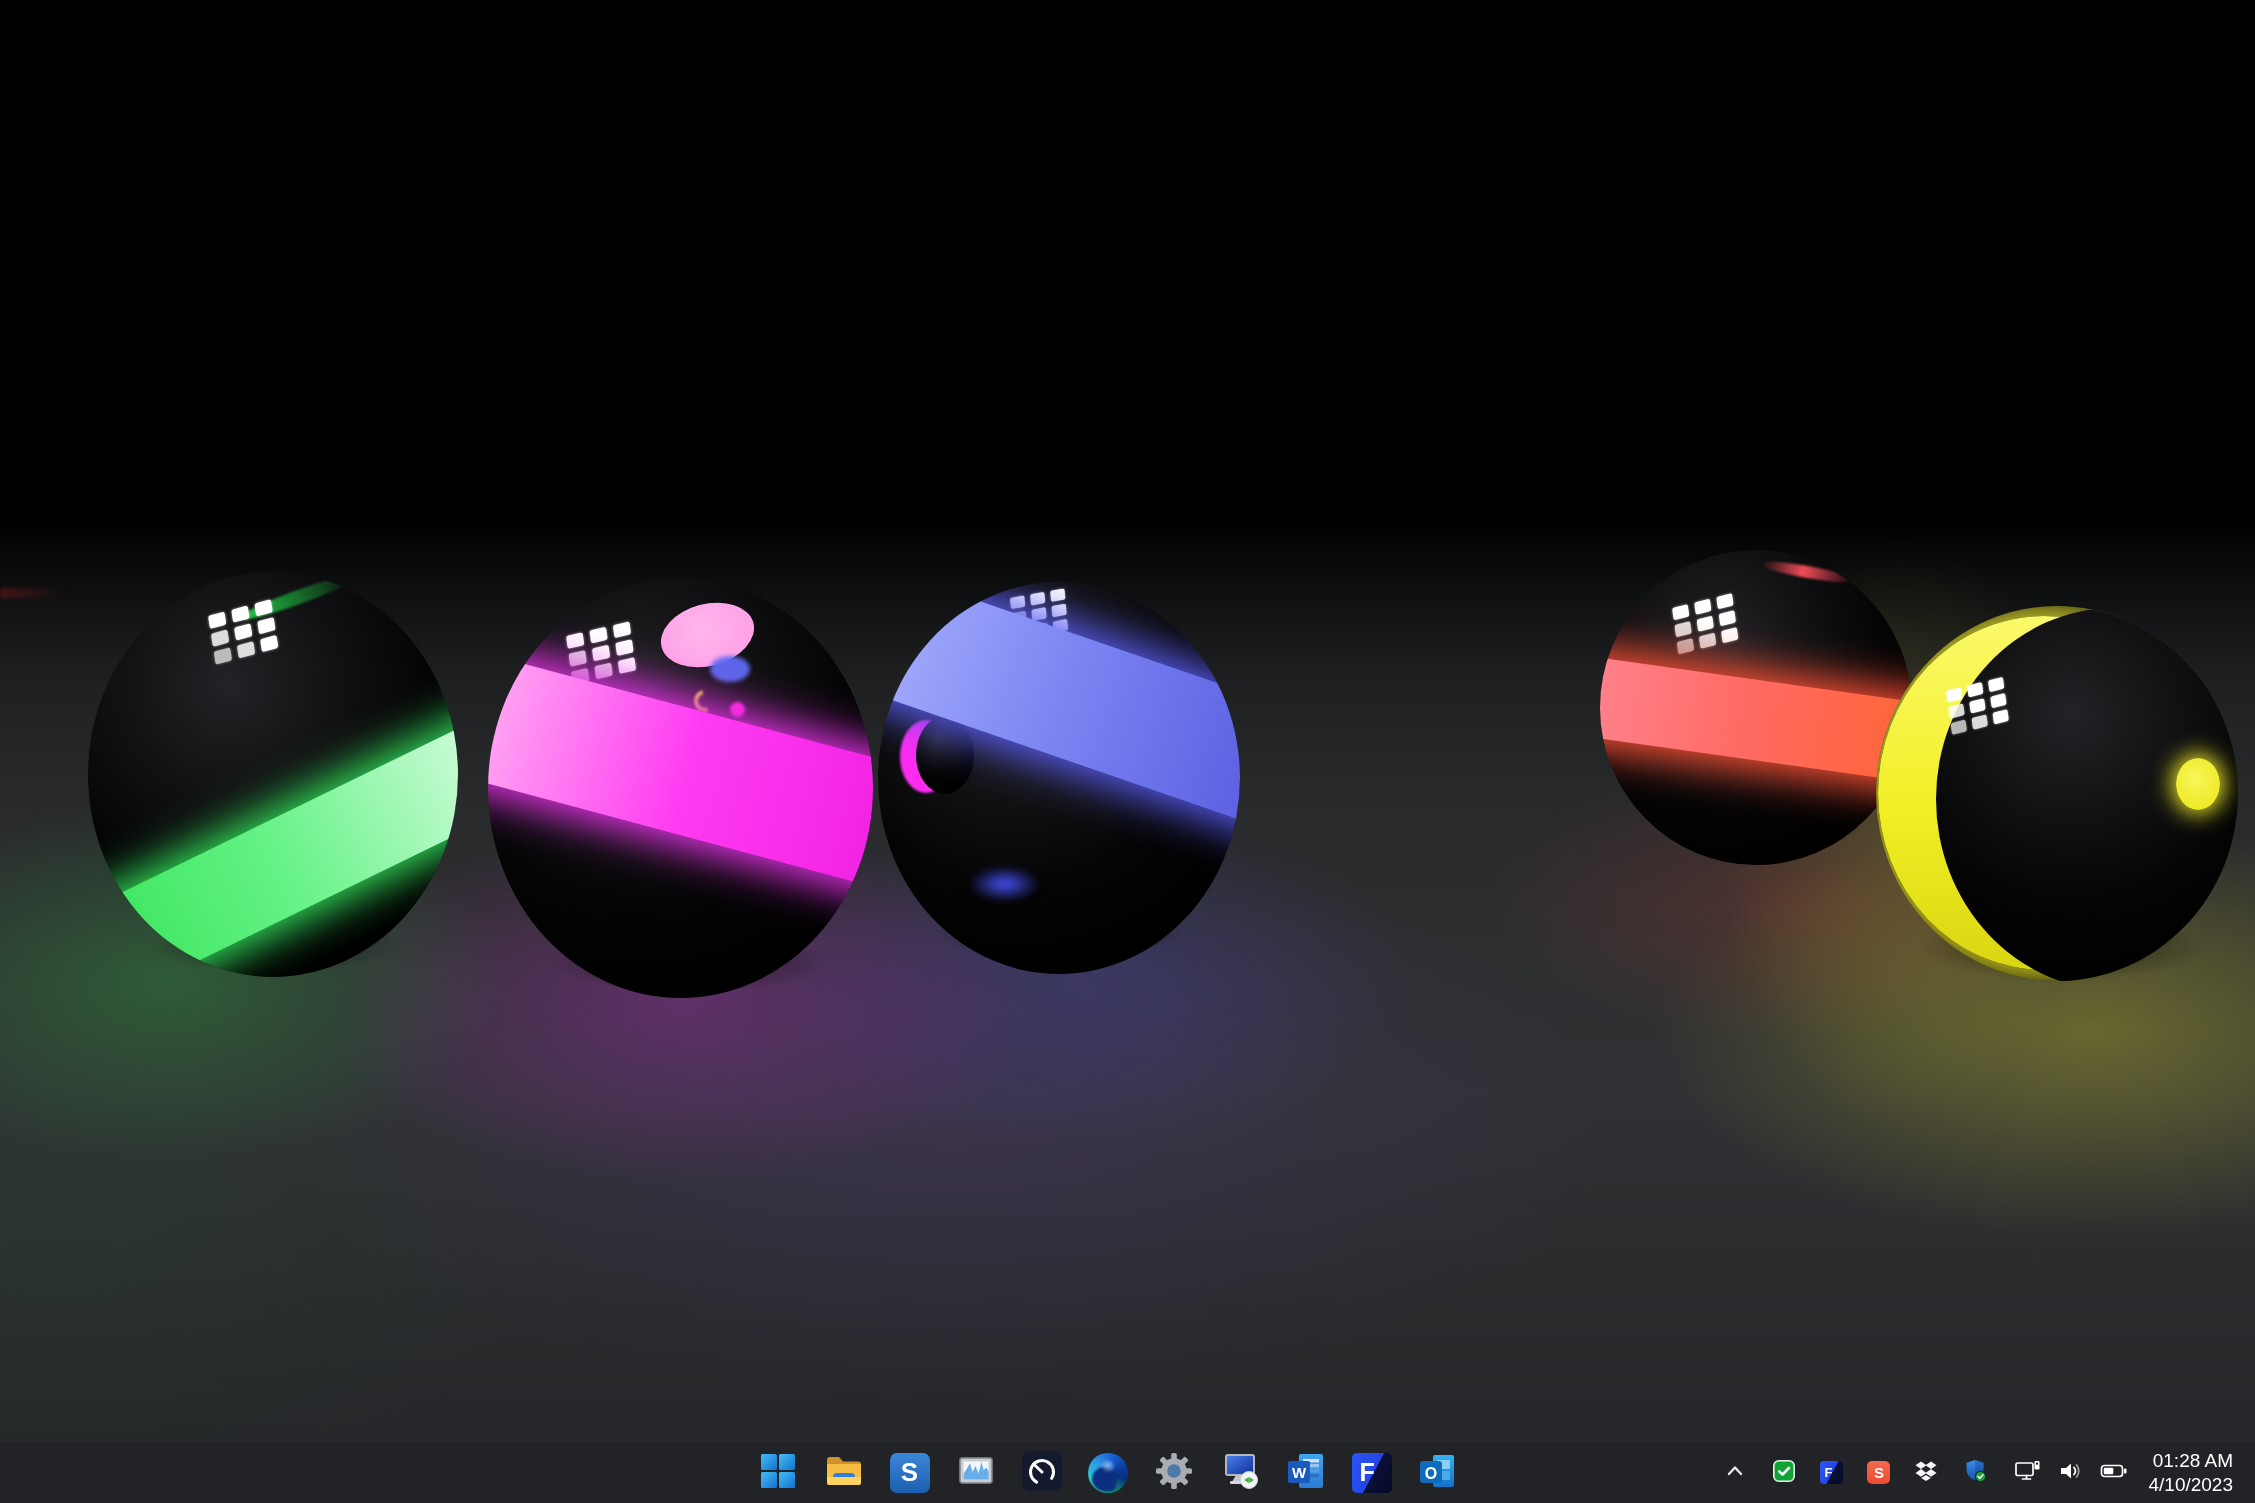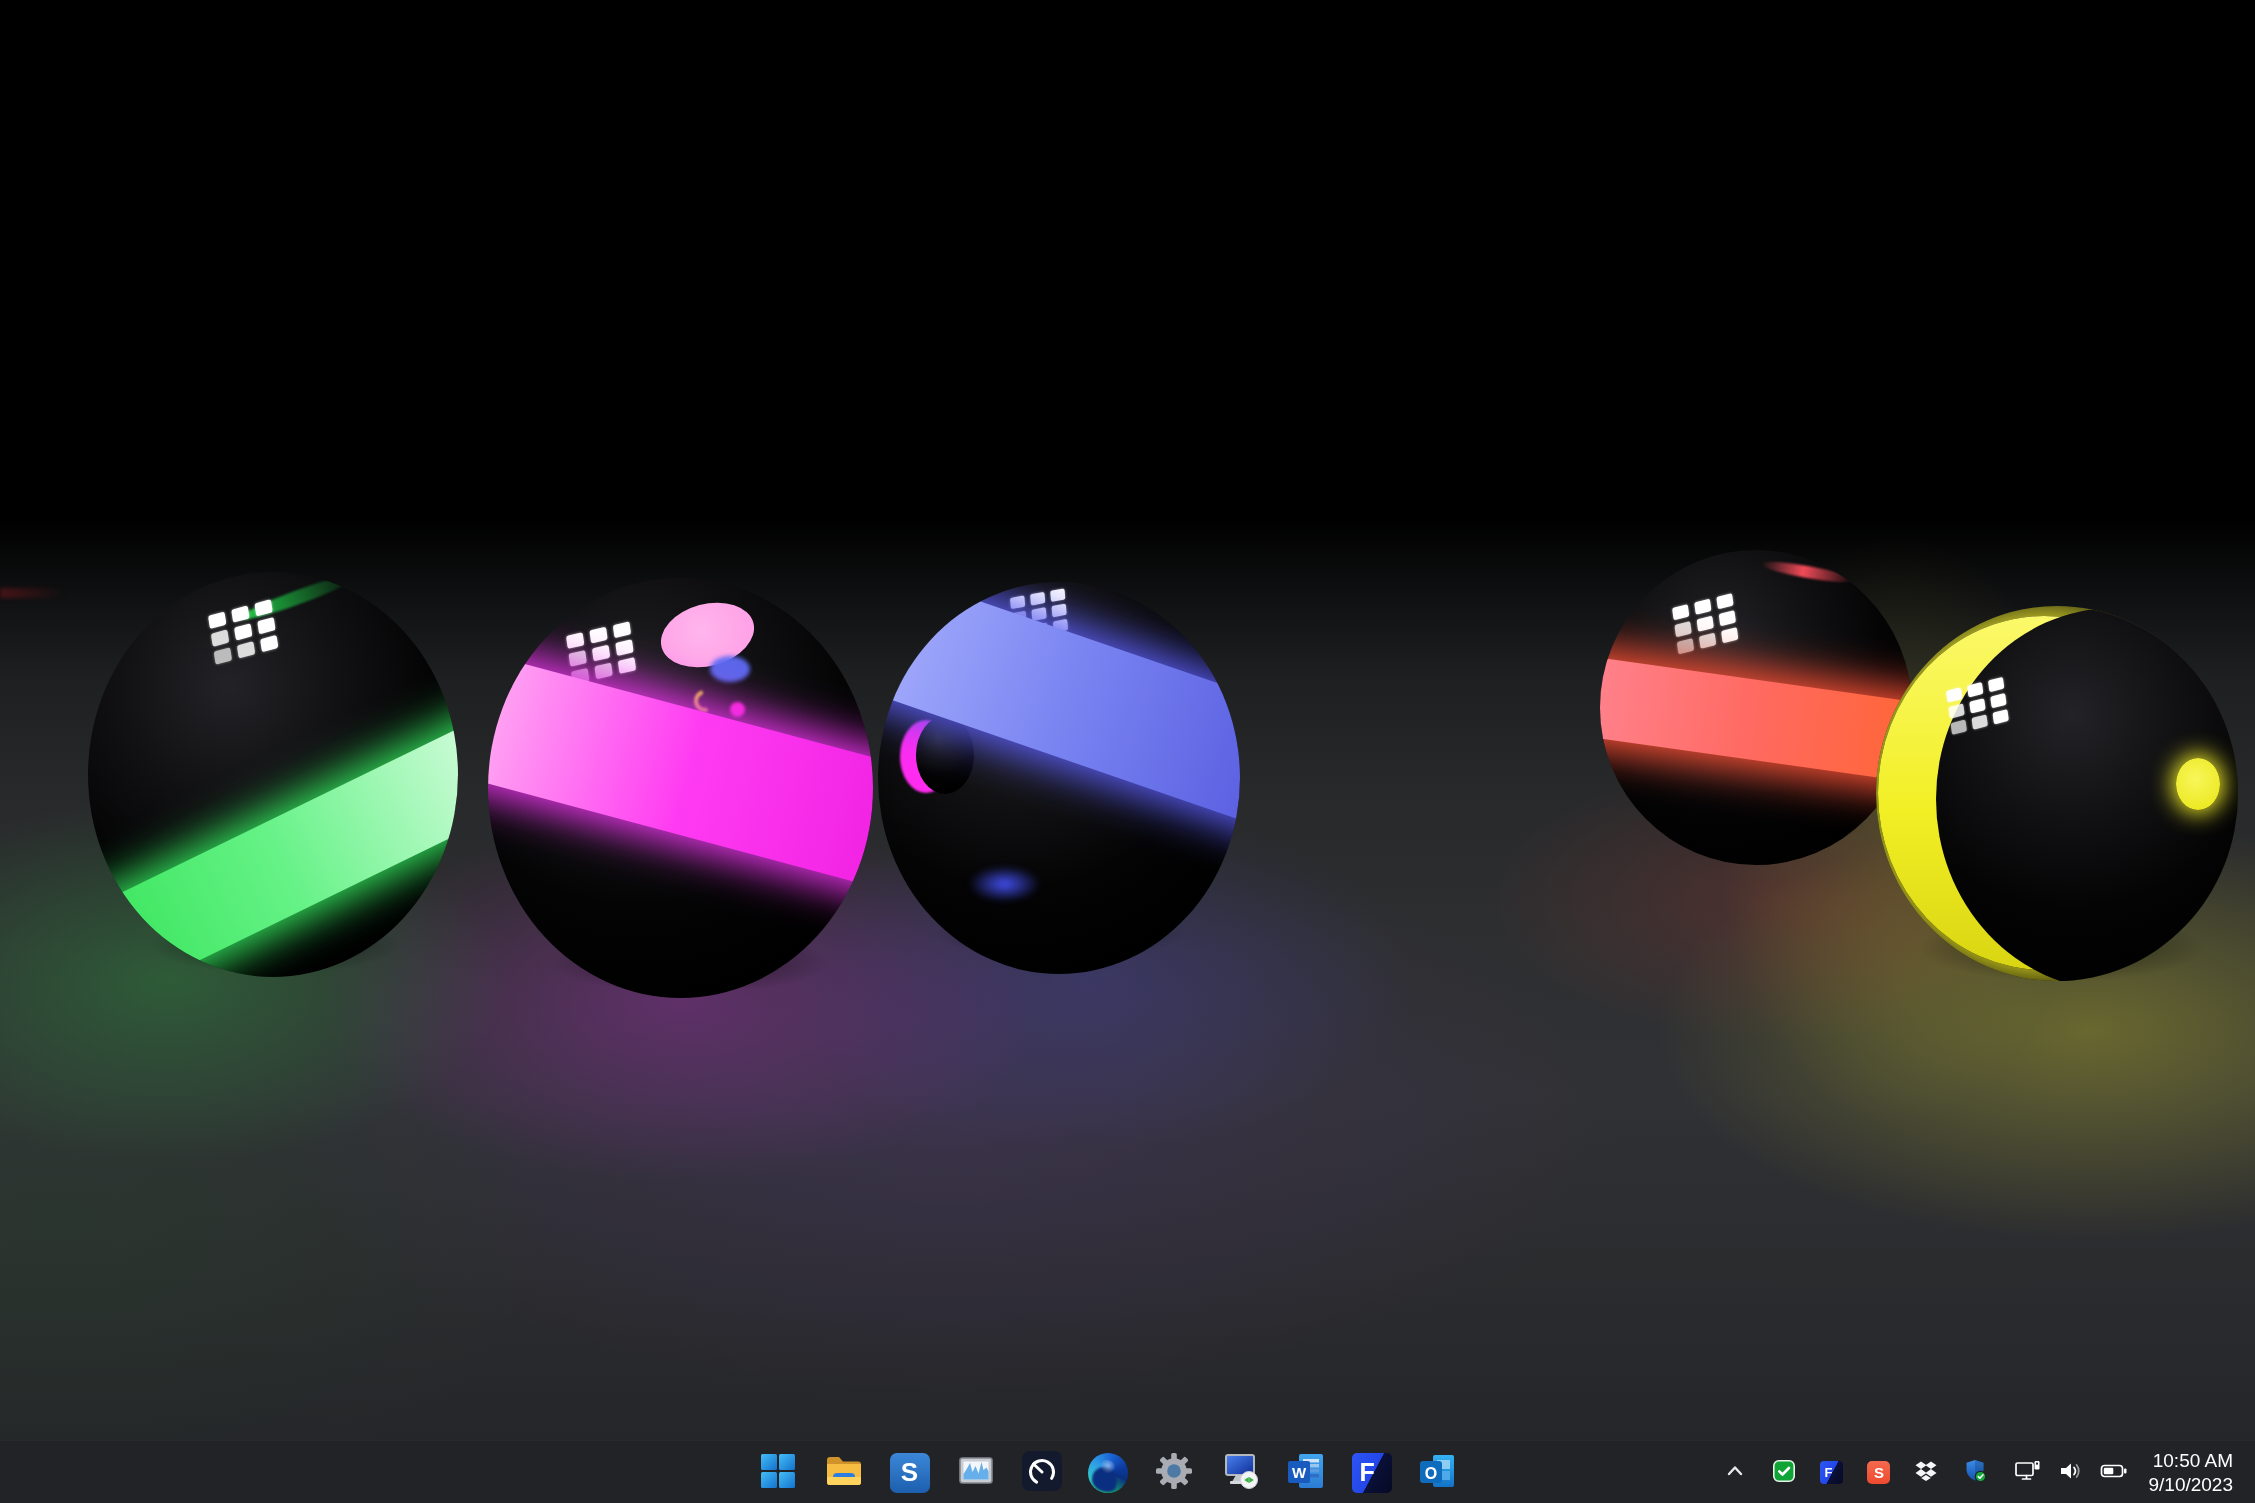--- a/index.html
+++ b/index.html
@@ -492,19 +492,19 @@
         <span>
           <svg width="28" height="26" viewBox="0 0 28 26">
             <rect x="1.5" y="7.5" width="21" height="11" rx="3" fill="none" stroke="#fff" stroke-width="1.7"></rect>
             <rect x="3.8" y="9.8" width="9.5" height="6.4" rx="1.2" fill="#fff"></rect>
             <rect x="24" y="10.5" width="2.5" height="5" rx="1" fill="#fff"></rect>
           </svg>
         </span>
       </div>
 
       <button class="trbtn clock">
-        <span>10:50 AM</span>
-        <span>9/10/2023</span>
+        <span>01:28 AM</span>
+        <span>4/10/2023</span>
       </button>
 
     </div>
   </div>
 </div>
 
 </body></html>

